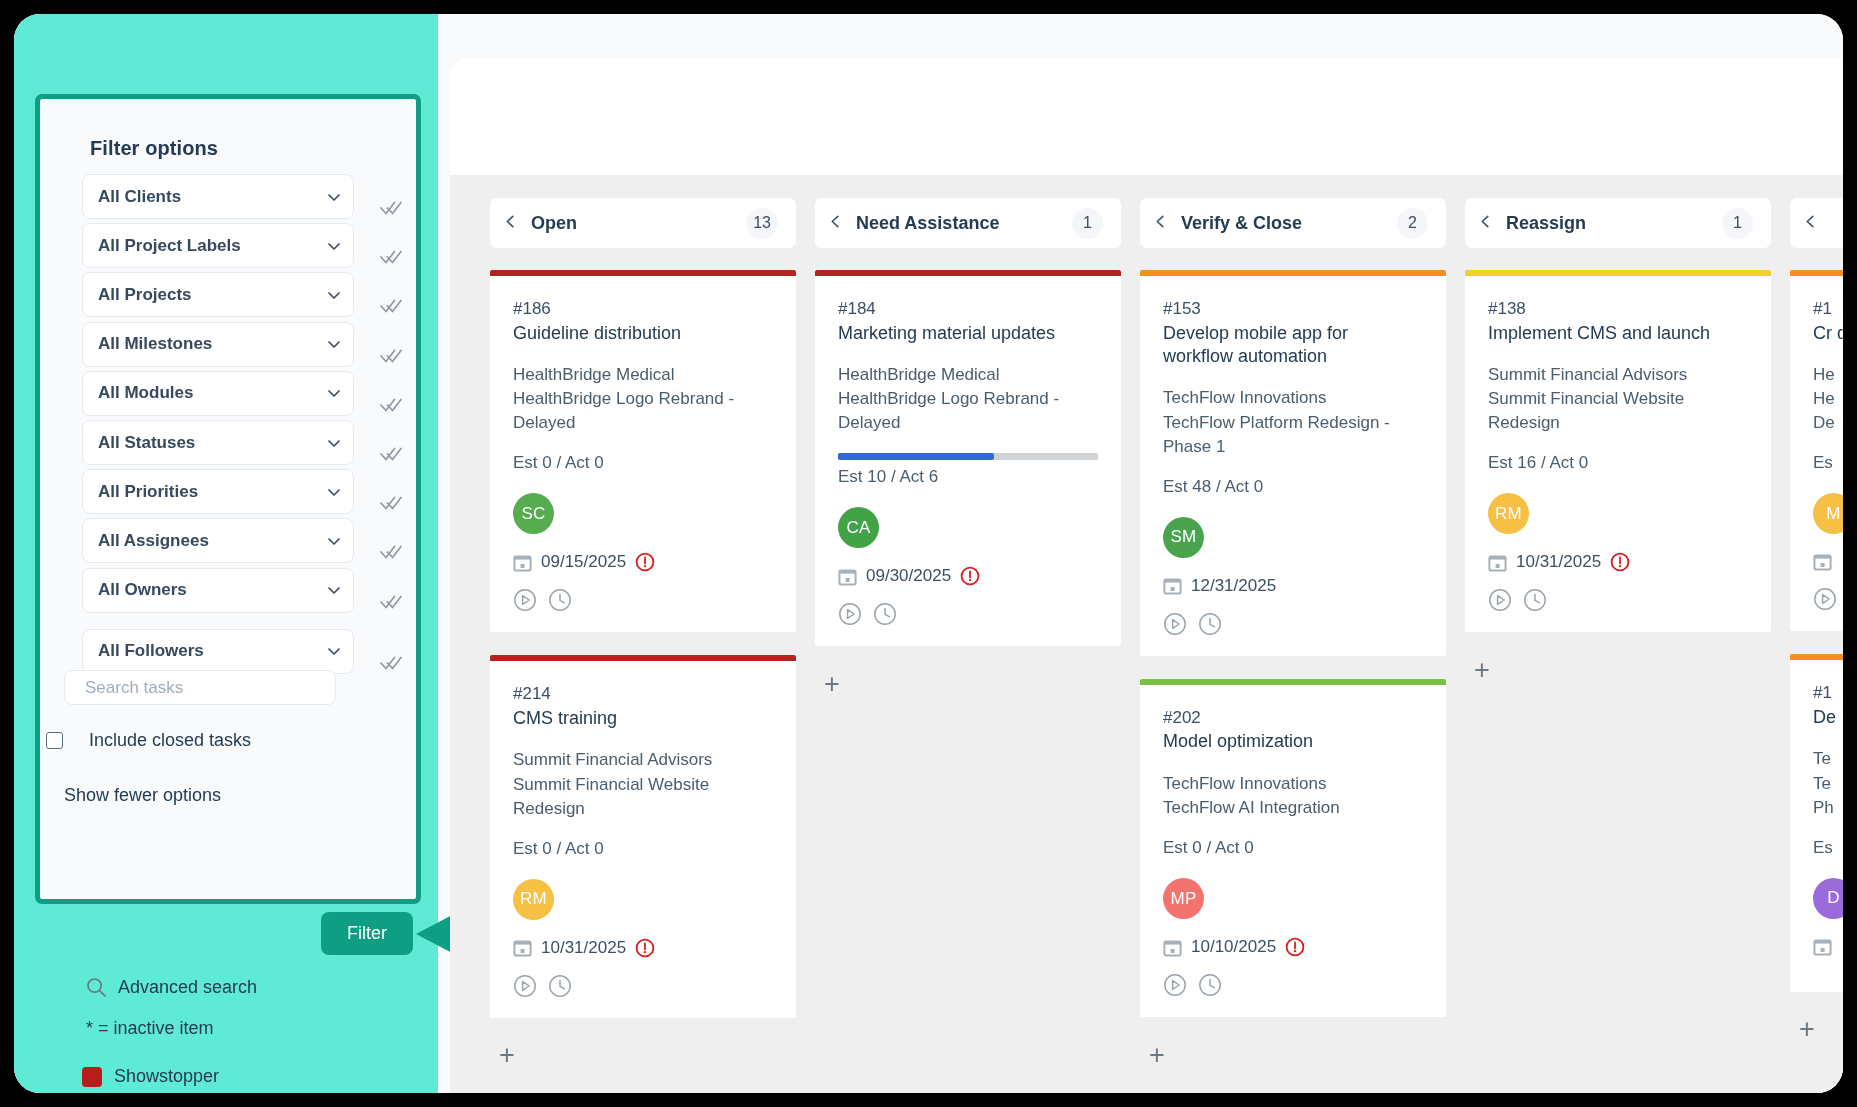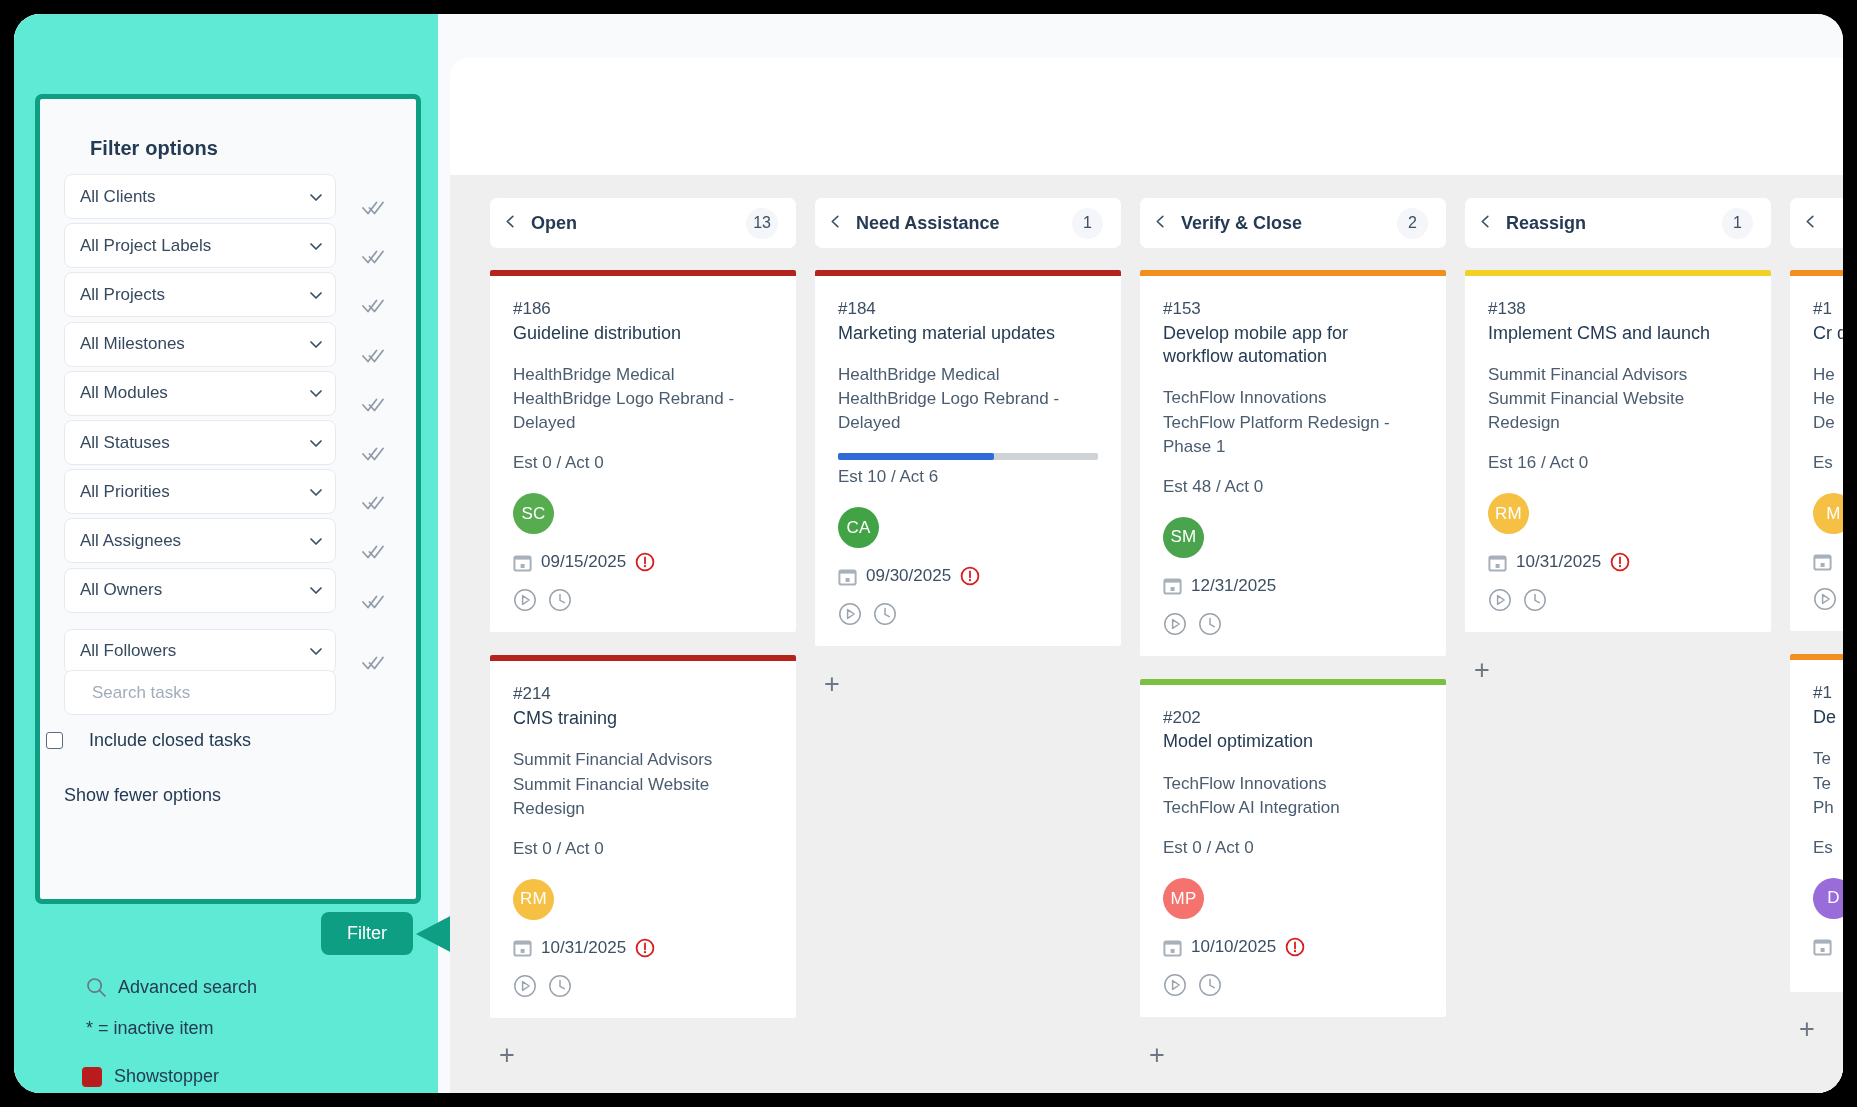--- a/index.html
+++ b/index.html
@@ -50,23 +50,24 @@
     position: absolute;
     left: 50px; top: 38px;
     font-size: 20px;
     font-weight: bold;
     color: #243b53;
     letter-spacing: .1px;
   }
 
   .filter-row {
     position: absolute;
-    left: 50px;
+    left: 68px;
     width: 320px;
     height: 43px;
+    font-weight: bold;
   }
 
   .select-box {
     width: 272px; height: 45px;
     background: #ffffff;
     border: 1px solid #e6eaf0;
     border-radius: 8px;
     display: flex;
     align-items: center;
     padding: 0 12px 0 15px;
@@ -82,25 +83,25 @@
   }
   .dblcheck {
     position: absolute;
     right: 0; top: 12px;
     width: 22px; height: 20px;
   }
 
   #search-tasks {
     position: absolute;
     left: 50px;
-    width: 272px; height: 45px;
+    width: 272px; height: 35px;
     background: #ffffff;
     border: 1px solid #e6eaf0;
     border-radius: 8px;
-    padding: 0 27px;
+    padding: 0 20px;
     font-family: "Liberation Sans", sans-serif;
     font-size: 17px;
     color: #36495e;
   }
   #search-tasks::placeholder { color: #a2adba; }
 
   #closed-row {
     position: absolute;
     left: 32px;
     display: flex;

